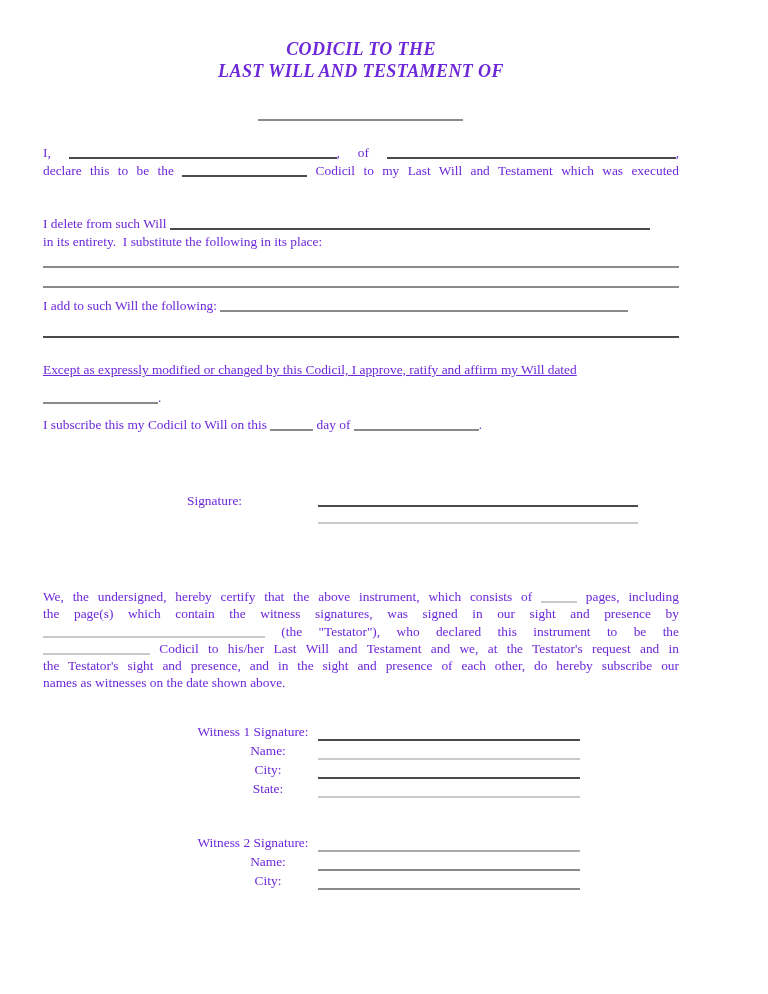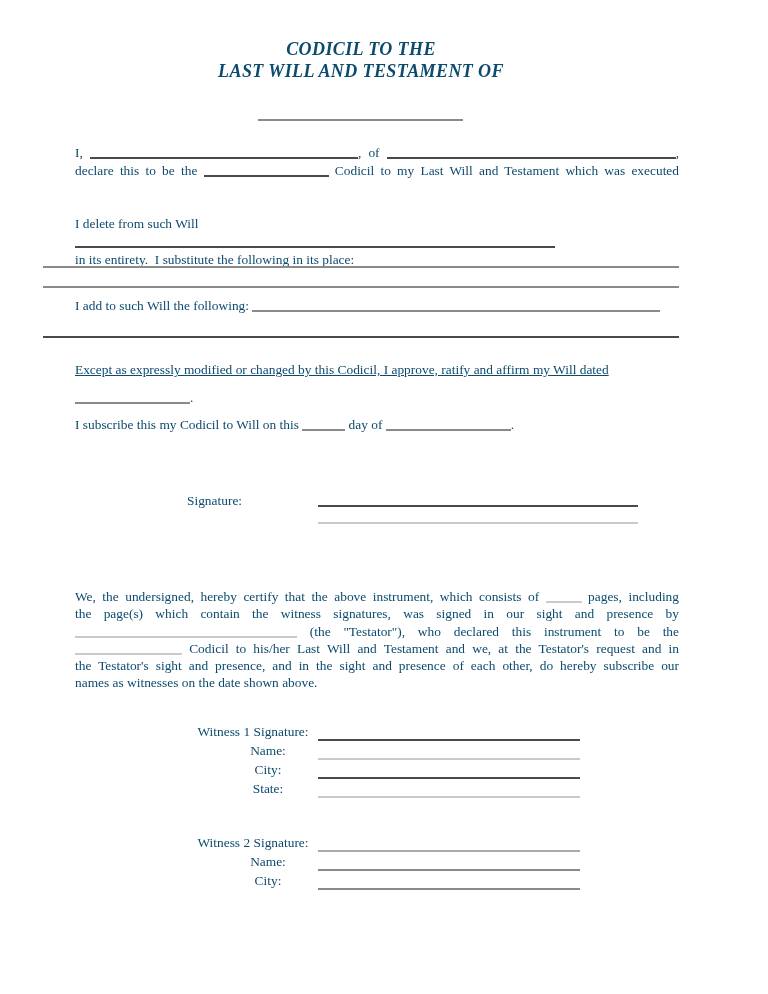--- a/index.html
+++ b/index.html
@@ -1,26 +1,26 @@
 <!DOCTYPE html>
 <html><head>
 <meta charset="utf-8">
 <style>
   html,body{margin:0;padding:0;background:#fff;}
   .page{
     position:relative;width:708px;height:994px;background:#ffffff;
     font-family:"Liberation Serif","DejaVu Serif",serif;
-    font-size:13.4px;line-height:18px;color:#0c4a6e;overflow:hidden;
+    font-size:13.4px;line-height:18px;color:#6d28d9;overflow:hidden;
   }
   .title{
     position:absolute;top:38px;left:43px;width:636px;text-align:center;
     font-weight:bold;font-style:italic;font-size:18px;line-height:22px;letter-spacing:0.4px;
   }
   .para{position:absolute;left:43px;width:636px;}
-  .tline{min-height:18px;margin-left:32px;}
+  .tline{min-height:18px;}
   .tline.just{text-align:justify;text-align-last:justify;}
   .wpara .tline{line-height:17.3px;min-height:17.3px;}
   .blank{display:inline-block;height:12px;border-bottom:2px solid #777;vertical-align:-2px;}
   .rule{position:absolute;height:0;border-bottom:2px solid #888;}
   .sig-label{position:absolute;top:492px;left:187px;}
   .w-block{position:absolute;left:188px;width:400px;}
   .w-row{display:flex;align-items:flex-end;height:19px;text-align:center;}
   .w-label{width:130px;box-sizing:border-box;}
   .w-label.indent{padding-left:30px;}
   .w-line{width:262px;height:0;border-bottom:2px solid #888;}

